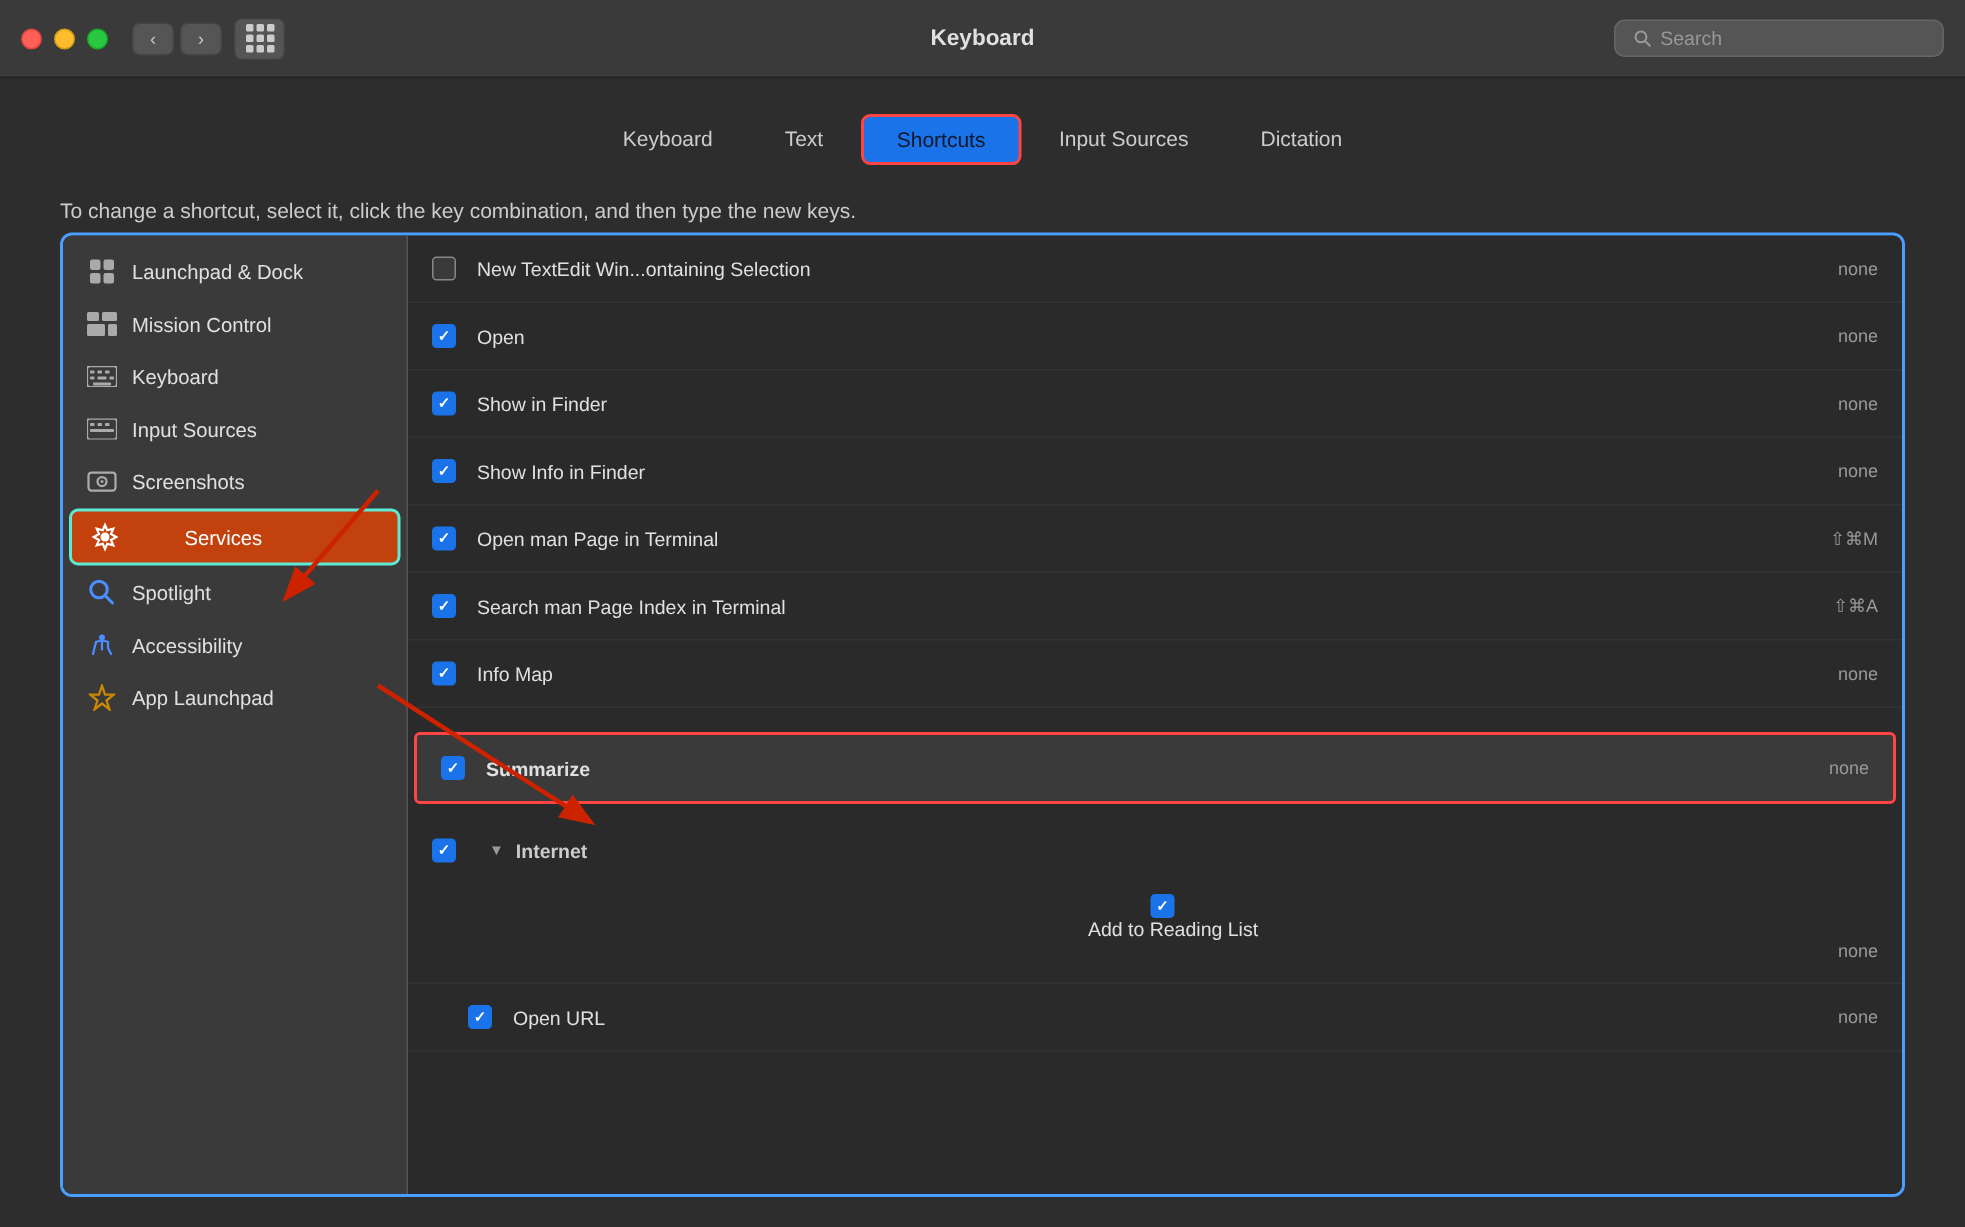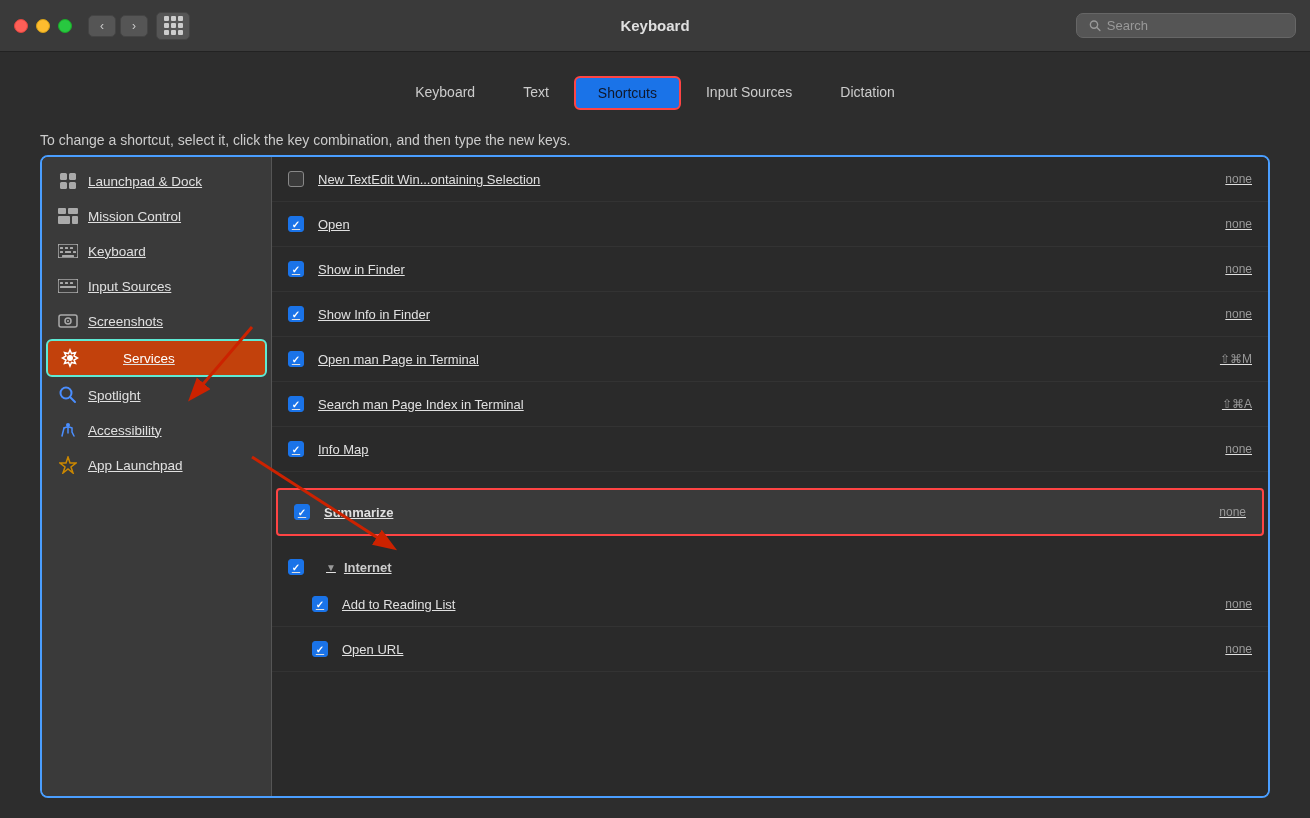--- a/index.html
+++ b/index.html
@@ -326,21 +326,21 @@
   <div class="tabs">
     <div class="tab">Keyboard</div>
     <div class="tab">Text</div>
     <div class="tab active">Shortcuts</div>
     <div class="tab">Input Sources</div>
     <div class="tab">Dictation</div>
   </div>
 
   <div class="description">To change a shortcut, select it, click the key combination, and then type the new keys.</div>
 
-  <div class="main-panel" style="position:relative;text-decoration:underline;">
+  <div class="main-panel" style="position:relative;">
 
     <div class="sidebar scrollbar-area">
 
       <div class="sidebar-item">
         <span class="sidebar-icon">
           <svg width="20" height="20" viewBox="0 0 20 20">
               <rect x="2" y="2" width="7" height="7" rx="1.5" fill="#aaa"></rect>
               <rect x="11" y="2" width="7" height="7" rx="1.5" fill="#aaa"></rect>
               <rect x="2" y="11" width="7" height="7" rx="1.5" fill="#aaa"></rect>
               <rect x="11" y="11" width="7" height="7" rx="1.5" fill="#aaa"></rect>
@@ -492,21 +492,21 @@
         <span class="shortcut-name bold">Summarize</span>
         <span class="shortcut-key">none</span>
       </div>
 
       <div class="group-row">
         <div class="checkbox checked"></div>
         <span class="triangle">▼</span>
         <span>Internet</span>
       </div>
 
-      <div class="shortcut-row" style="padding-left:40px;">
+      <div class="shortcut-row" style="padding-left:40px;flex-direction:column;">
         <div class="checkbox checked"></div>
         <span class="shortcut-name">Add to Reading List</span>
         <span class="shortcut-key">none</span>
       </div>
 
       <div class="shortcut-row" style="padding-left:40px;">
         <div class="checkbox checked"></div>
         <span class="shortcut-name">Open URL</span>
         <span class="shortcut-key">none</span>
       </div>

